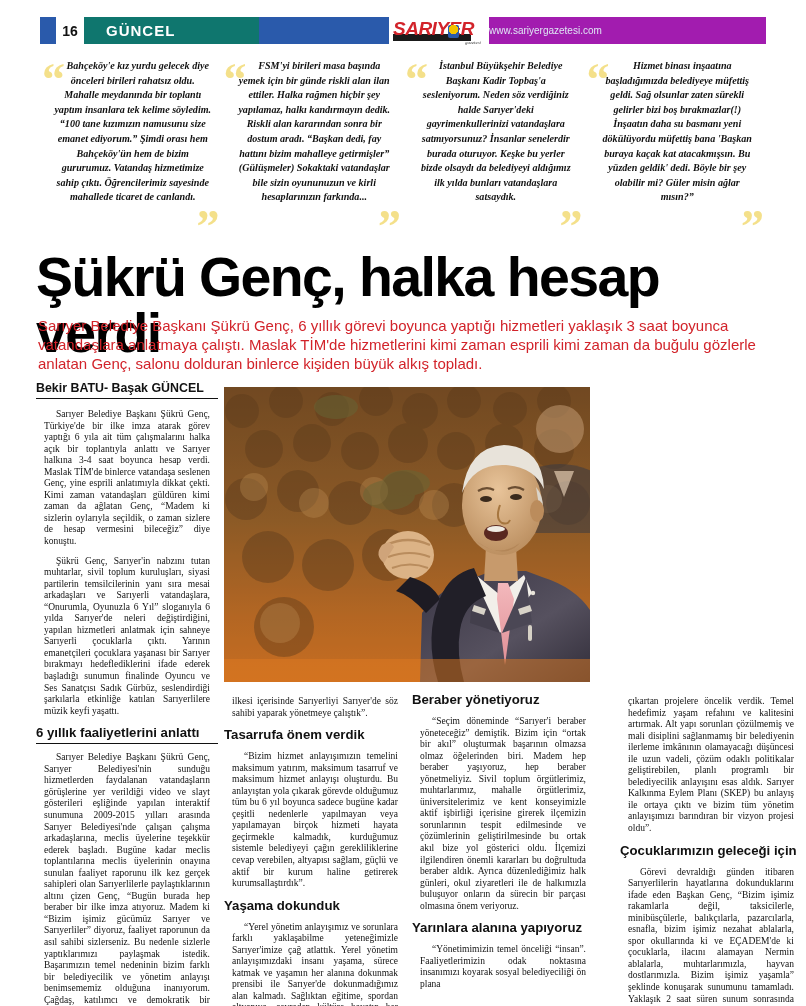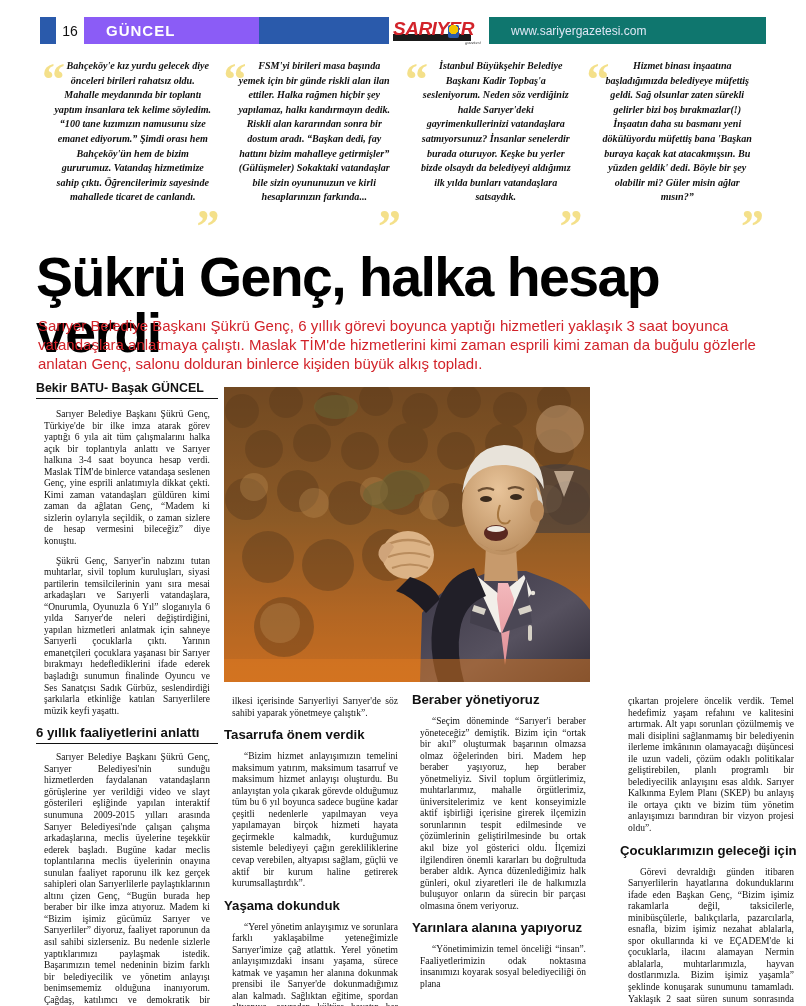--- a/index.html
+++ b/index.html
@@ -28,29 +28,29 @@
     width: 16px;
     background: #2a5aab;
     flex: 0 0 auto;
   }
   .page-num {
     width: 28px;
     flex: 0 0 auto;
     background: #ffffff;
     color: #111;
     font-family: "Liberation Sans", sans-serif;
-    font-weight: normal;
+    font-weight: bold;
     font-size: 14px;
     display: flex;
     align-items: center;
     justify-content: center;
   }
   .section-name {
     flex: 0 0 175px;
-    background: #8b5cf6;
+    background: #0f766e;
     color: #ffffff;
     font-family: "Liberation Sans", sans-serif;
     font-weight: bold;
     font-size: 15px;
     letter-spacing: 1px;
     display: flex;
     align-items: center;
     padding-left: 22px;
     box-sizing: border-box;
   }
@@ -97,27 +97,26 @@
   }
   .logo-dot {
     position: absolute;
     left: 57px; top: 8px;
     width: 11px; height: 13px;
     background: radial-gradient(circle at 50% 35%, #f2c200 0%, #f2c200 45%, #2a5aab 46%, #2a5aab 100%);
     border-radius: 2px;
   }
   .site-url {
     flex: 1 1 auto;
-    background: #0f766e;
+    background: #a21caf;
     color: #dfe7f5;
     font-family: "Liberation Sans", sans-serif;
-    font-size: 12px;
+    font-size: 10px;
     display: flex;
     align-items: center;
-    padding-left: 22px;
     box-sizing: border-box;
   }
   .phone-wrap {
     flex: 0 0 150px;
     background: #2a5aab;
     color: #e6ecf8;
     font-family: "Liberation Sans", sans-serif;
     font-size: 10.5px;
     display: flex;
     align-items: center;

